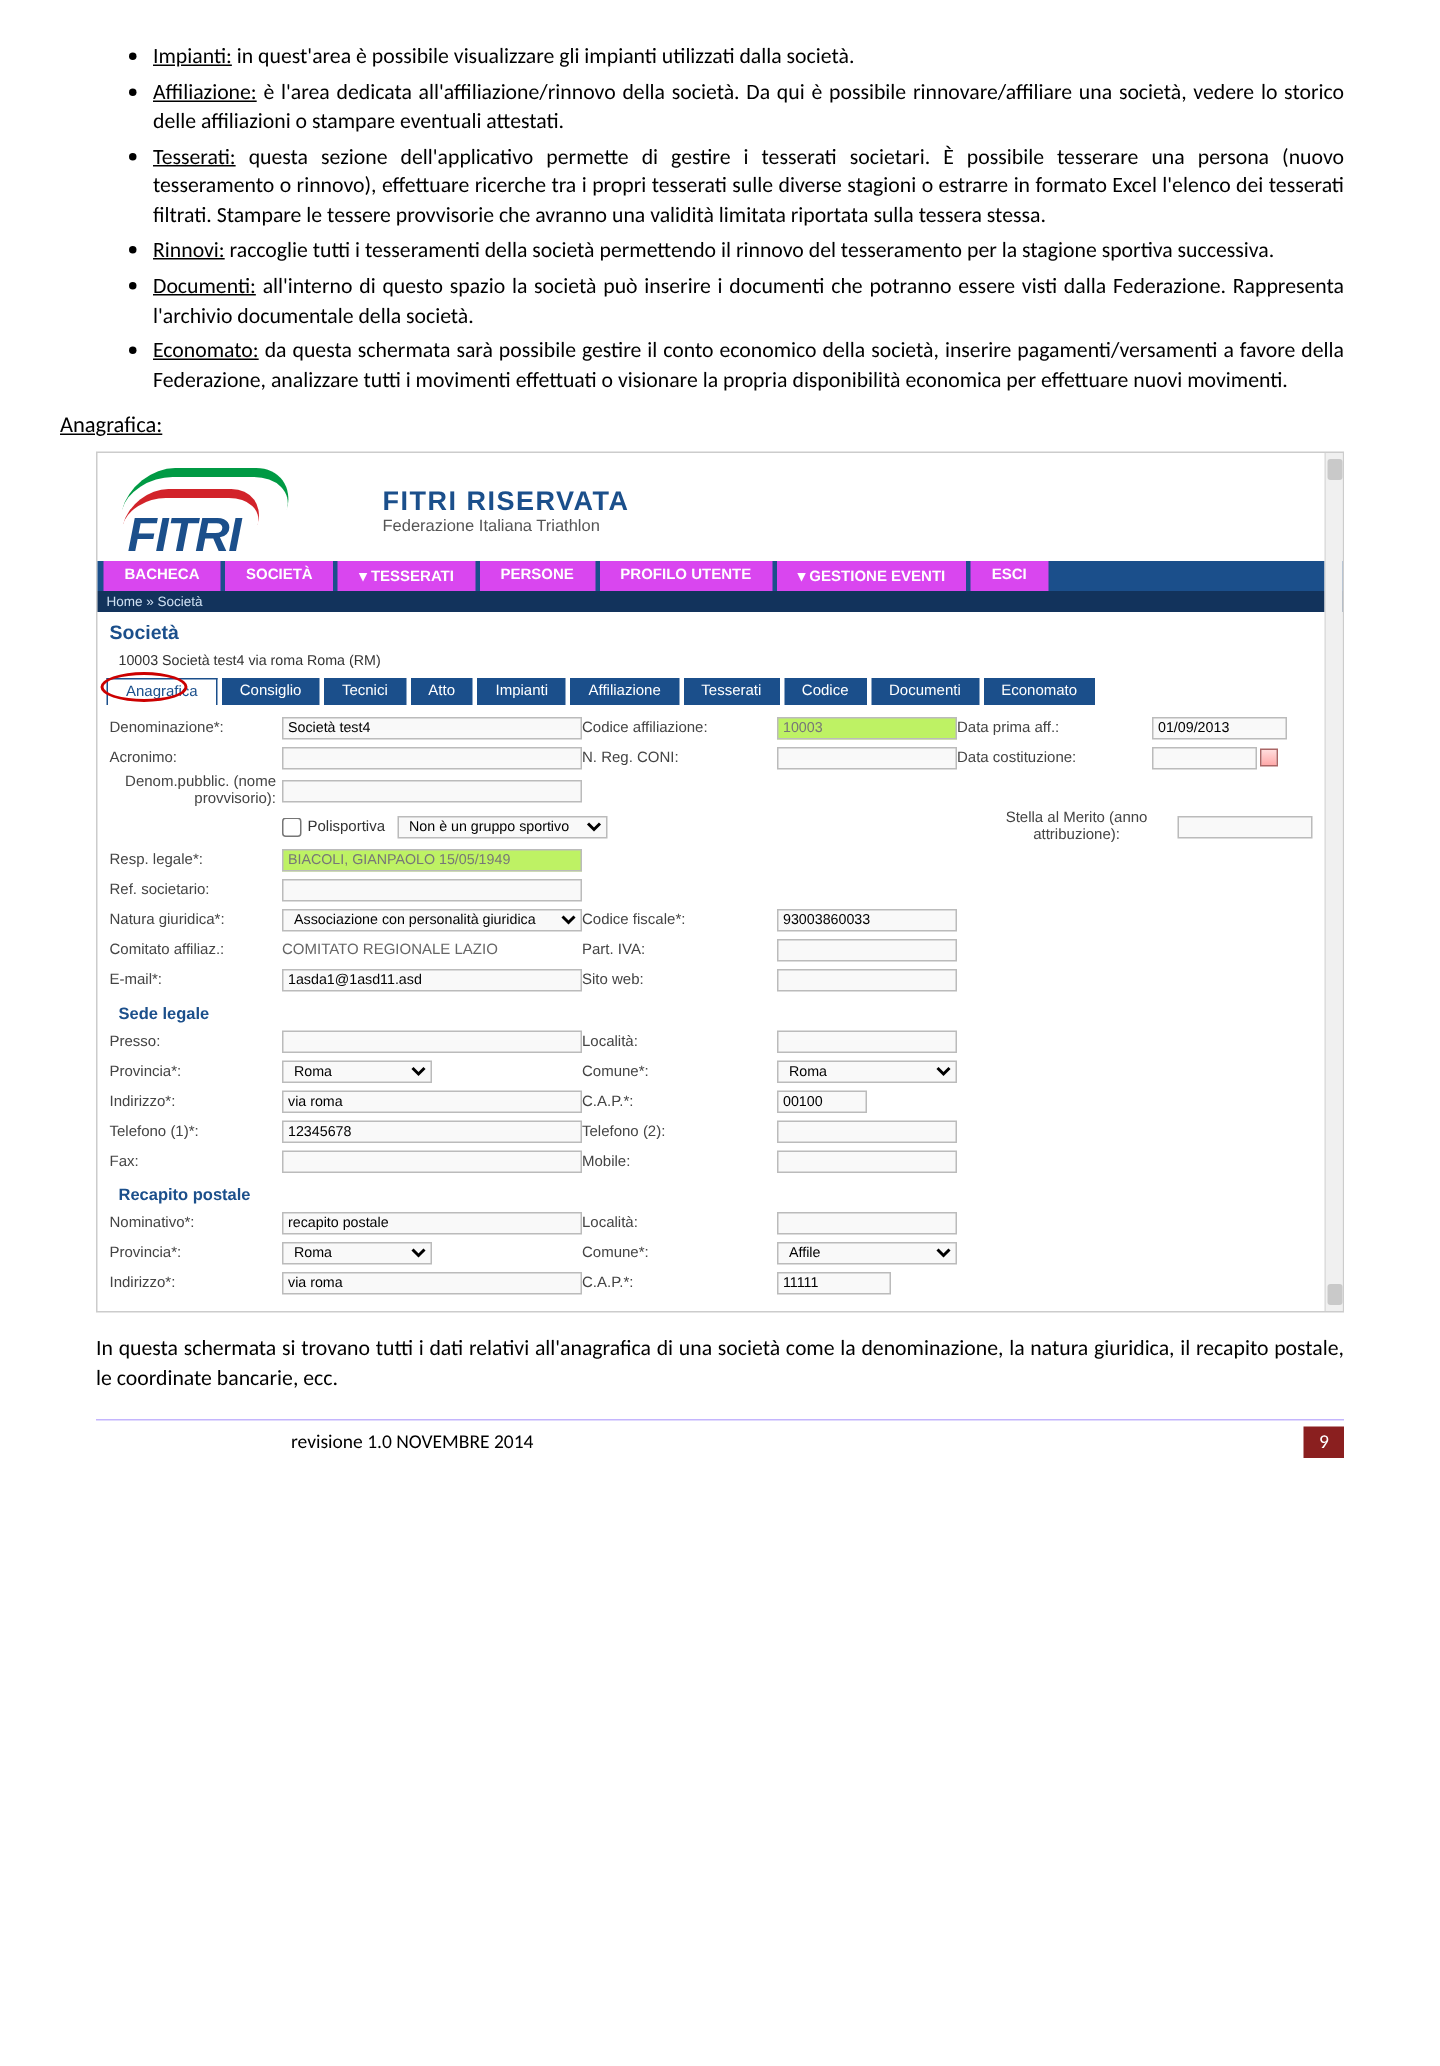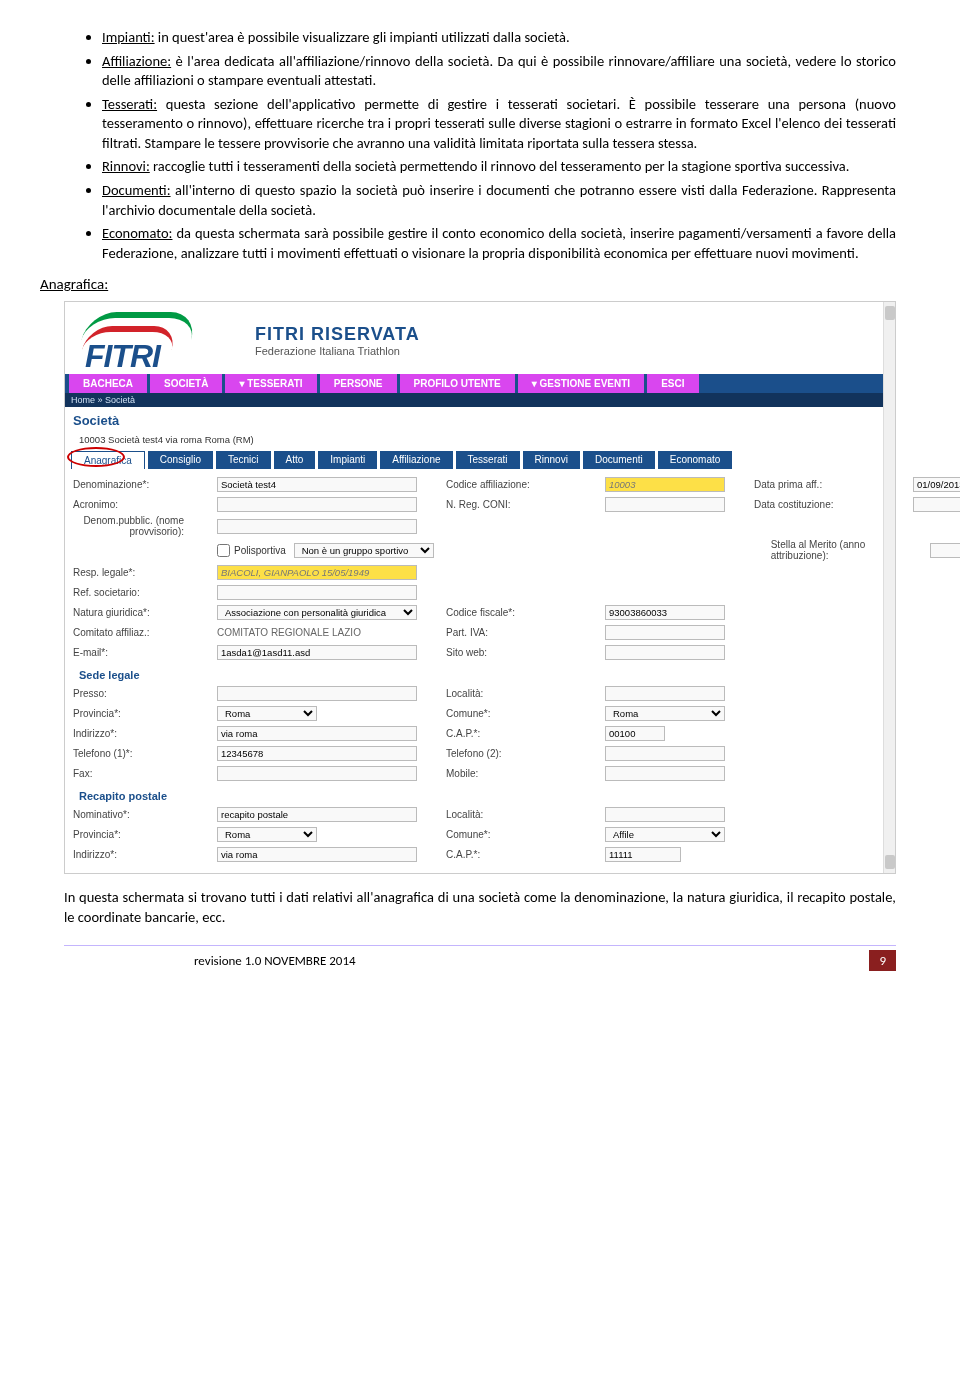--- a/index.html
+++ b/index.html
@@ -36,33 +36,33 @@
   .topnav { background: #1b4f8b; display: flex; gap: 3px; padding: 0 4px; }
   .topnav .tab { background: #d946ef; color: #fff; padding: 4px 14px; font-weight: bold; font-size: 10px;}
   .bc { background: #12335c; color: #cfe0f2; font-size: 9px; padding: 2px 6px; }
   .pg-title { color: #1b4f8b; font-weight: bold; font-size: 13px; padding: 6px 8px 4px 8px; }
   .society-line { padding: 2px 10px 6px 14px; color: #333; font-size: 9.5px;}
   .subnav { display: flex; gap: 3px; padding: 0 6px 2px 6px; position: relative;}
   .subnav .stab { background: #1b4f8b; color: #fff; padding: 3px 12px; font-size: 10px;}
   .subnav .stab.active { background: #fff; color: #1b4f8b; border: 1px solid #1b4f8b; border-bottom: none;}
   .circle-mark { position:absolute; left:2px; top:-4px; width:58px; height:20px; border:2px solid #c00; border-radius:50%; pointer-events:none;}
   .form-area { padding: 4px 8px 8px 8px; }
-  .frow { display: flex; align-items: center; min-height: 18px; margin-bottom: 2px; gap: 29px;}
+  .frow { display: flex; align-items: center; min-height: 18px; margin-bottom: 2px;}
   .col { display: flex; align-items: center; }
   .c1 { flex: 0 0 115px; text-align: right; padding-right: 4px; color: #444;}
   .c2 { flex: 0 0 200px; }
   .c3 { flex: 0 0 130px; text-align: right; padding-right: 4px; color:#444;}
   .c4 { flex: 0 0 120px; }
-  .c5 { flex: 0 0 130px; text-align: left; padding-right: 4px; color:#444;}
+  .c5 { flex: 0 0 130px; text-align: center; padding-right: 4px; color:#444;}
   .c6 { flex: 0 0 90px; }
   input.tf, select.sf {
     font-size: 9.5px; height: 15px; border: 1px solid #bbb; background: #f9f9f9;
     padding: 0 3px; width: 100%;
   }
-  input.tf.ro { background:#fde047; color:#777;font-style:italic;}
+  input.tf.ro { background:#bef264; color:#777;}
   .hdr { color:#1b4f8b; font-weight:bold; font-size:11px; padding: 6px 0 3px 6px;}
   .scrollbar { position:absolute; right:0; top:0; bottom:0; width:12px; background:#f0f0f0; border-left:1px solid #ddd;}
   .scrollbar .thumb { position:absolute; left:1px; width:10px; background:#c9c9c9; border-radius:2px;}
   .after-text { margin-top: 10px; text-align: justify; line-height: 1.35;}
   .footer-rule { border-top:1px solid #c4b5fd; margin-top:18px; padding-top:4px; display:flex; justify-content:space-between; align-items:center;}
   .footer-rule .rev { font-size:13px; padding-left: 130px;}
   .footer-rule .pg { background:#8a1f1f; color:#fff; padding:3px 10px; font-size:13px;}
   .cal-icon { display:inline-block; width:12px; height:12px; border:1px solid #a66; background:linear-gradient(#fdd,#faa); vertical-align:middle; margin-left:2px;}
   input[type=checkbox]{ margin:0 4px 0 0; vertical-align:middle;}
 </style>
@@ -114,21 +114,21 @@
 
   <div class="subnav" id="subnav">
     <div class="circle-mark"></div>
   <div class="stab active">Anagrafica</div>
       <div class="stab">Consiglio</div>
       <div class="stab">Tecnici</div>
       <div class="stab">Atto</div>
       <div class="stab">Impianti</div>
       <div class="stab">Affiliazione</div>
       <div class="stab">Tesserati</div>
-      <div class="stab">Rinnovi</div>
+      <div class="stab">Codice</div>
       <div class="stab">Documenti</div>
       <div class="stab">Economato</div>
     </div>
 
   <div class="form-area">
     <div class="frow">
       <div class="col c1">Denominazione*:</div>
       <div class="col c2">
           <input class="tf" value="Società test4" style="">
         </div>

